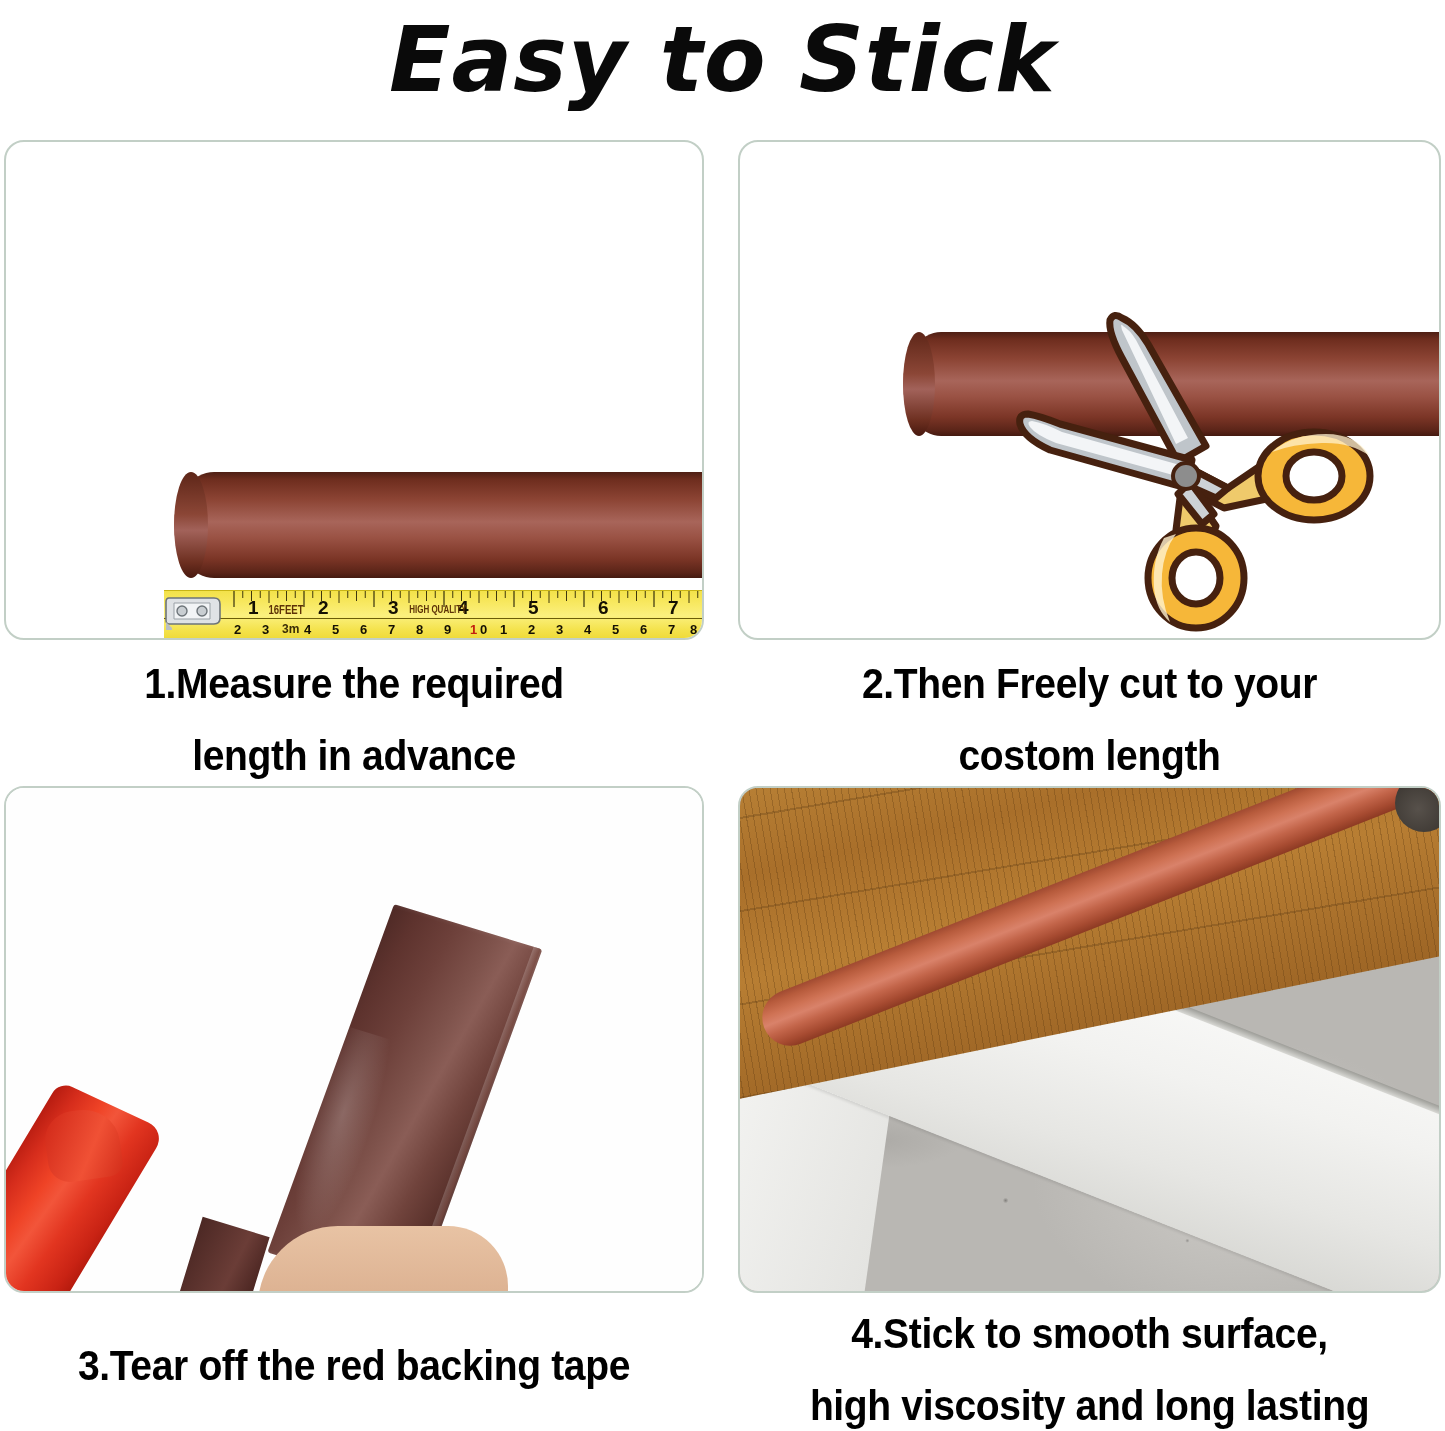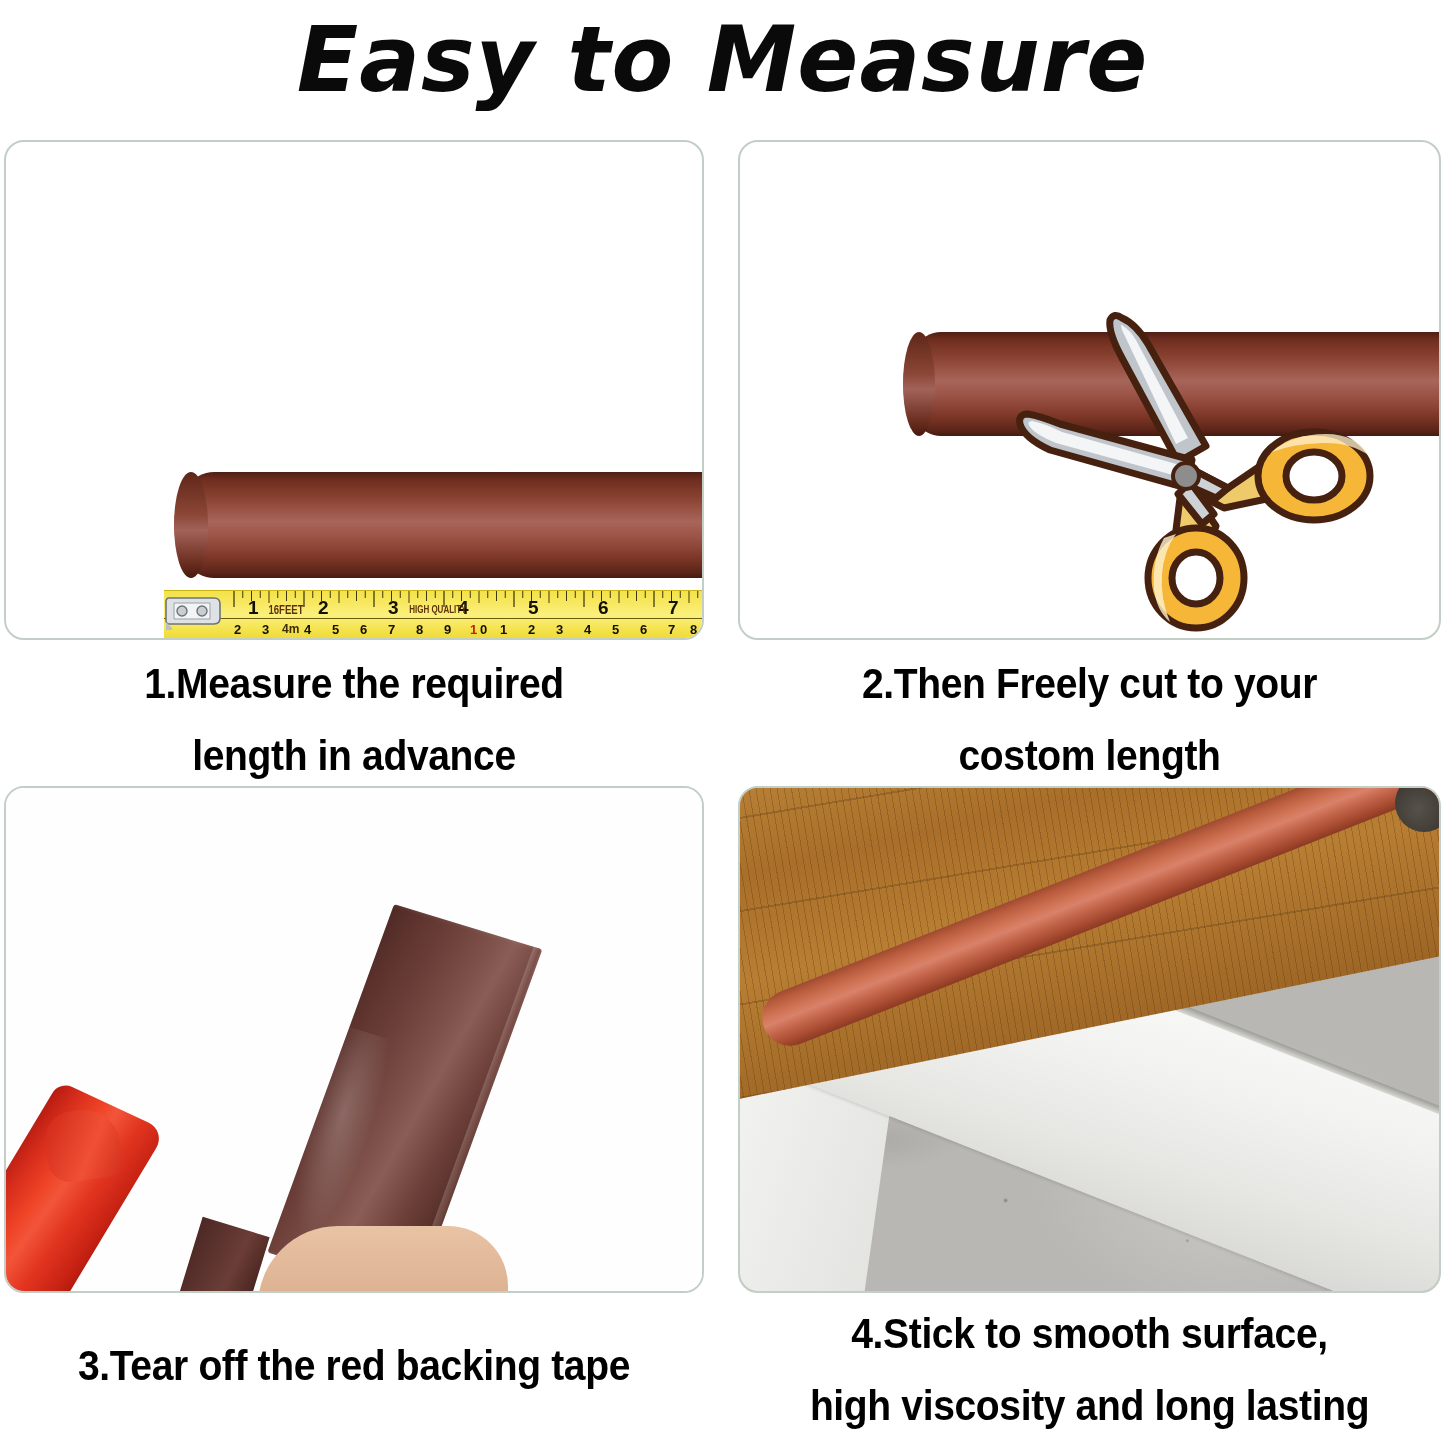--- a/index.html
+++ b/index.html
@@ -296,21 +296,21 @@
   #p4-left-wall {
     position: absolute;
     left: -30px; top: 238px; width: 170px; height: 300px;
     transform: rotate(8deg);
     background: linear-gradient(100deg, #f4f4f2, #e3e3e0);
   }
 </style>
 </head>
 <body>
 
-<div id="title">Easy to Measure</div>
+<div id="title">Easy to Stick</div>
 
 <div class="panel" id="panel-1">
 
   <div class="trim-strip" id="p1-strip"></div>
 
   <div id="tape">
     <div class="tape-body"></div>
     <div class="tape-midline"></div>
 
     <svg width="556" height="56" style="position:absolute;left:0;top:0;">
@@ -455,21 +455,21 @@
     <div class="tape-num imperial" style="left:84px;">1</div>
     <div class="tape-num imperial" style="left:154px;">2</div>
     <div class="tape-num imperial" style="left:224px;">3</div>
     <div class="tape-num imperial" style="left:294px;">4</div>
     <div class="tape-num imperial" style="left:364px;">5</div>
     <div class="tape-num imperial" style="left:434px;">6</div>
     <div class="tape-num imperial" style="left:504px;">7</div>
 
     <div class="tape-brand" style="left:100px;top:14px;font-size:12px;">16FEET</div>
     <div class="tape-brand" style="left:238px;top:15px;font-size:10px;">HIGH QUALITY</div>
-    <div class="tape-num metric" style="left:118px;font-size:12px;color:#3a2d06;">4m</div>
+    <div class="tape-num metric" style="left:118px;font-size:12px;color:#3a2d06;">3m</div>
 
     <div class="tape-num metric" style="left:70px;">2</div>
     <div class="tape-num metric" style="left:98px;">3</div>
     <div class="tape-num metric" style="left:140px;">4</div>
     <div class="tape-num metric" style="left:168px;">5</div>
     <div class="tape-num metric" style="left:196px;">6</div>
     <div class="tape-num metric" style="left:224px;">7</div>
     <div class="tape-num metric" style="left:252px;">8</div>
     <div class="tape-num metric" style="left:280px;">9</div>
     <div class="tape-num metric red" style="left:306px;">1</div>

